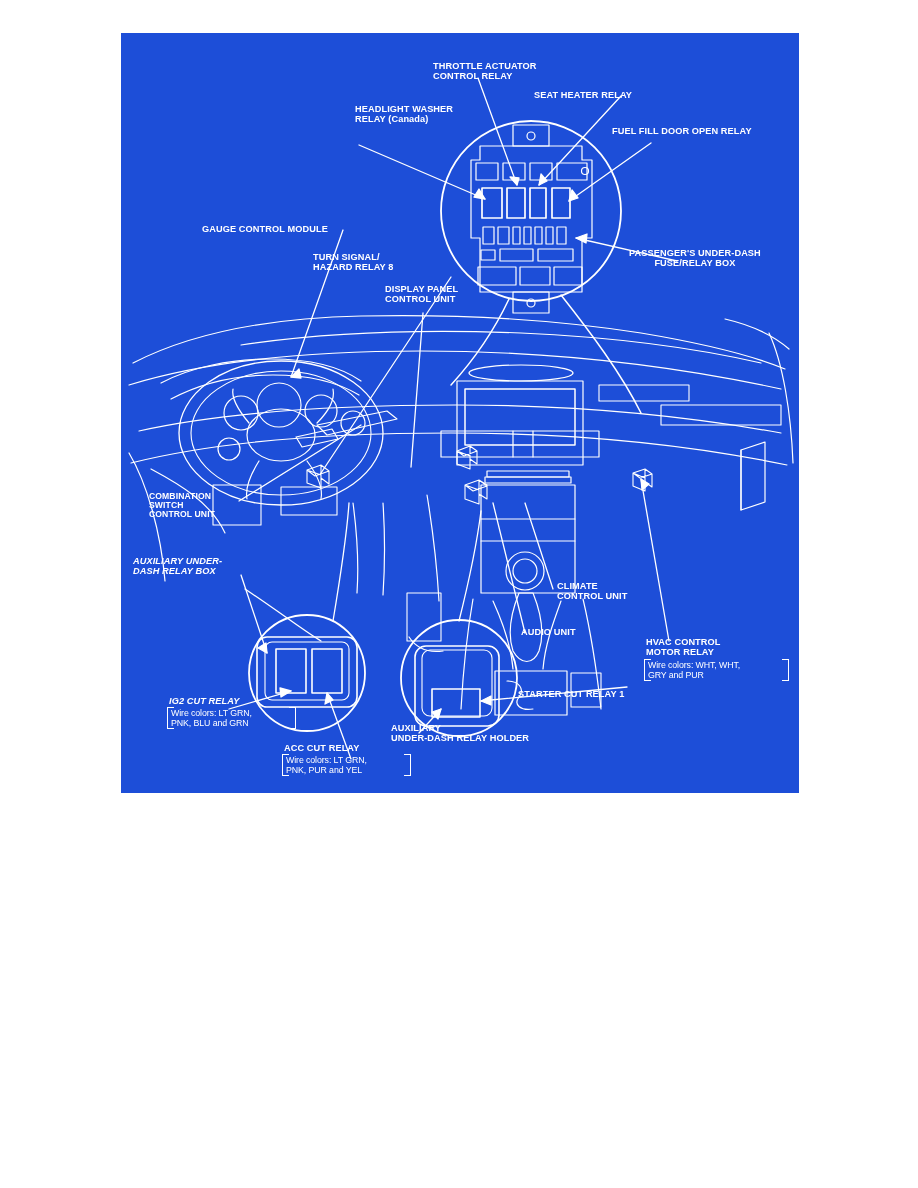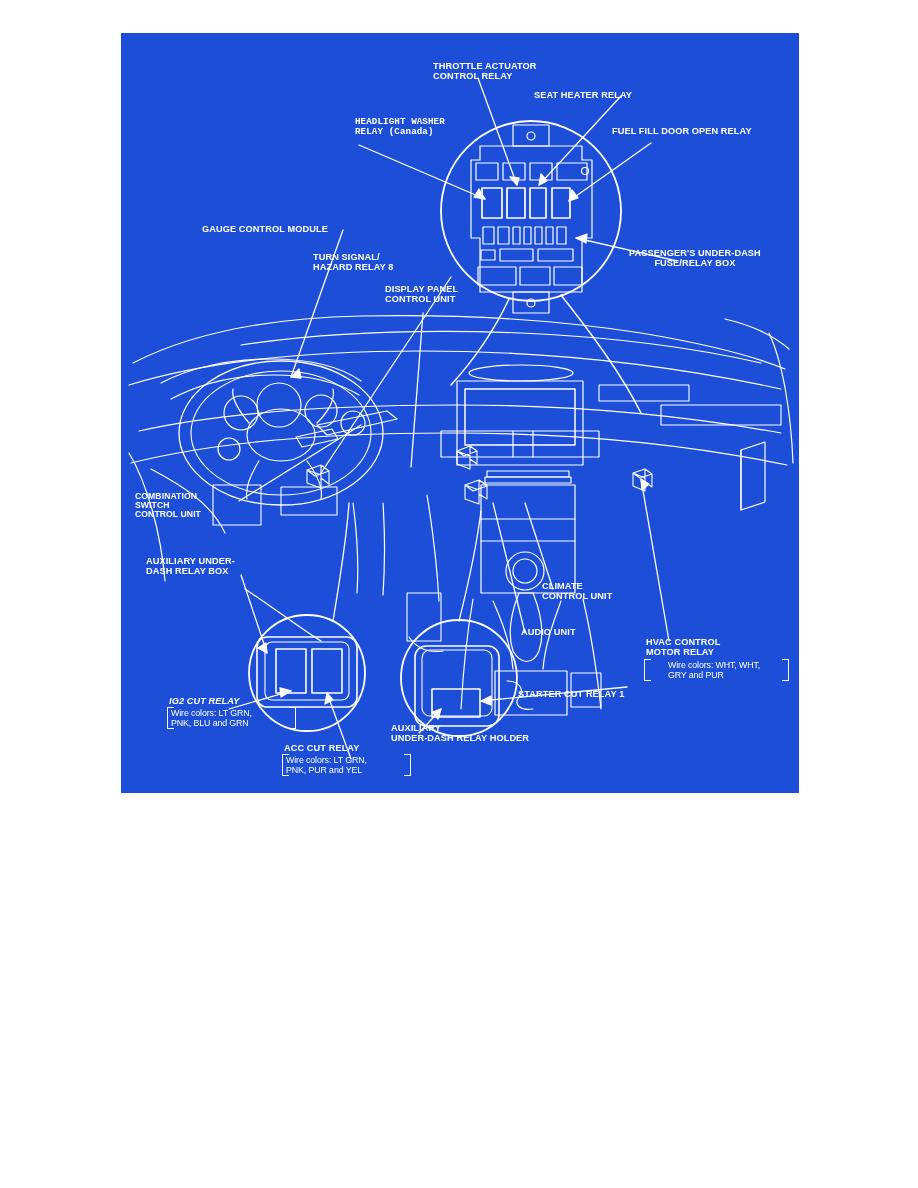--- a/index.html
+++ b/index.html
@@ -191,45 +191,45 @@
           <path d="M212 588 C 220 540 226 500 228 470" stroke-width="1.3"></path>
 
           <path d="M338 588 C 348 548 356 510 360 478" stroke-width="1.3"></path>
         </g>
       </g>
     </svg>
 
     <div class="lbl l9" style="left:312px;top:29px;">THROTTLE ACTUATOR
 CONTROL RELAY</div>
     <div class="lbl l9" style="left:413px;top:58px;">SEAT HEATER RELAY</div>
-    <div class="lbl l9" style="left:234px;top:84px;font-family:Liberation Mono, monospace;">HEADLIGHT WASHER
+    <div class="lbl l9" style="left:234px;top:72px;">HEADLIGHT WASHER
 RELAY (Canada)</div>
     <div class="lbl l9" style="left:491px;top:94px;">FUEL FILL DOOR OPEN RELAY</div>
     <div class="lbl l9" style="left:508px;top:216px;text-align:center;">PASSENGER'S UNDER-DASH
 FUSE/RELAY BOX</div>
 
     <div class="lbl l9" style="left:81px;top:192px;">GAUGE CONTROL MODULE</div>
     <div class="lbl l9" style="left:192px;top:220px;">TURN SIGNAL/
 HAZARD RELAY 8</div>
     <div class="lbl l9" style="left:264px;top:252px;">DISPLAY PANEL
 CONTROL UNIT</div>
 
-    <div class="lbl l85" style="left:14px;top:459px;">COMBINATION
+    <div class="lbl l85" style="left:28px;top:459px;">COMBINATION
 SWITCH
 CONTROL UNIT</div>
-    <div class="lbl l9" style="left:25px;top:524px;">AUXILIARY UNDER-
+    <div class="lbl l9" style="left:12px;top:524px;font-style:italic;">AUXILIARY UNDER-
 DASH RELAY BOX</div>
 
-    <div class="lbl l9" style="left:421px;top:549px;">CLIMATE
+    <div class="lbl l9" style="left:436px;top:549px;">CLIMATE
 CONTROL UNIT</div>
     <div class="lbl l9" style="left:400px;top:595px;">AUDIO UNIT</div>
 
     <div class="lbl l9" style="left:525px;top:605px;">HVAC CONTROL
 MOTOR RELAY</div>
-    <div class="wire" style="left:527px;top:628px;margin-left:20px;">Wire colors: WHT, WHT,
+    <div class="wire" style="left:527px;top:628px;">Wire colors: WHT, WHT,
 GRY and PUR</div>
     <div class="brk lft" style="left:523px;top:626px;width:6px;height:20px;"></div>
     <div class="brk rgt" style="left:661px;top:626px;width:6px;height:20px;"></div>
 
     <div class="lbl l9" style="left:397px;top:657px;">STARTER CUT RELAY 1</div>
     <div class="lbl l9" style="left:270px;top:691px;">AUXILIARY
 UNDER-DASH RELAY HOLDER</div>
 
     <div class="lbl l9" style="left:48px;top:664px;font-style:italic;">IG2 CUT RELAY</div>
     <div class="wire" style="left:50px;top:676px;">Wire colors: LT GRN,

